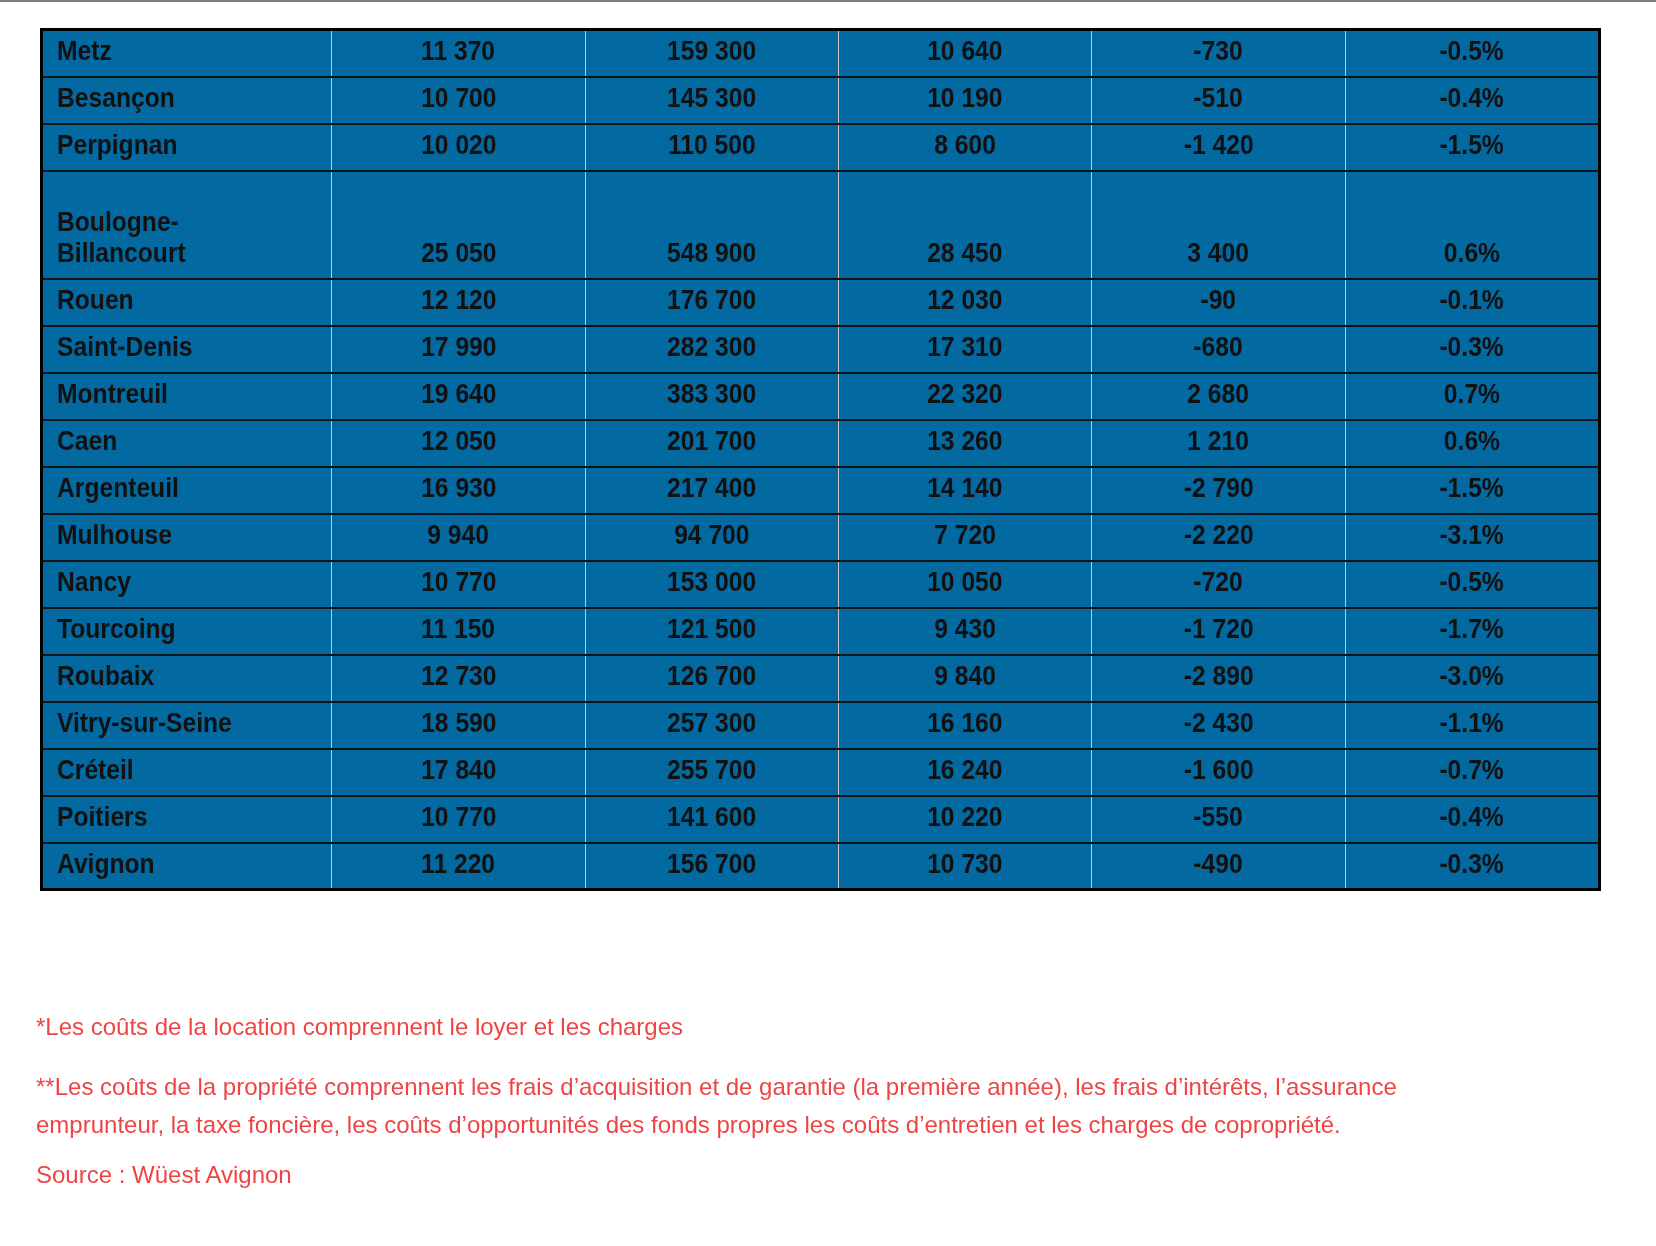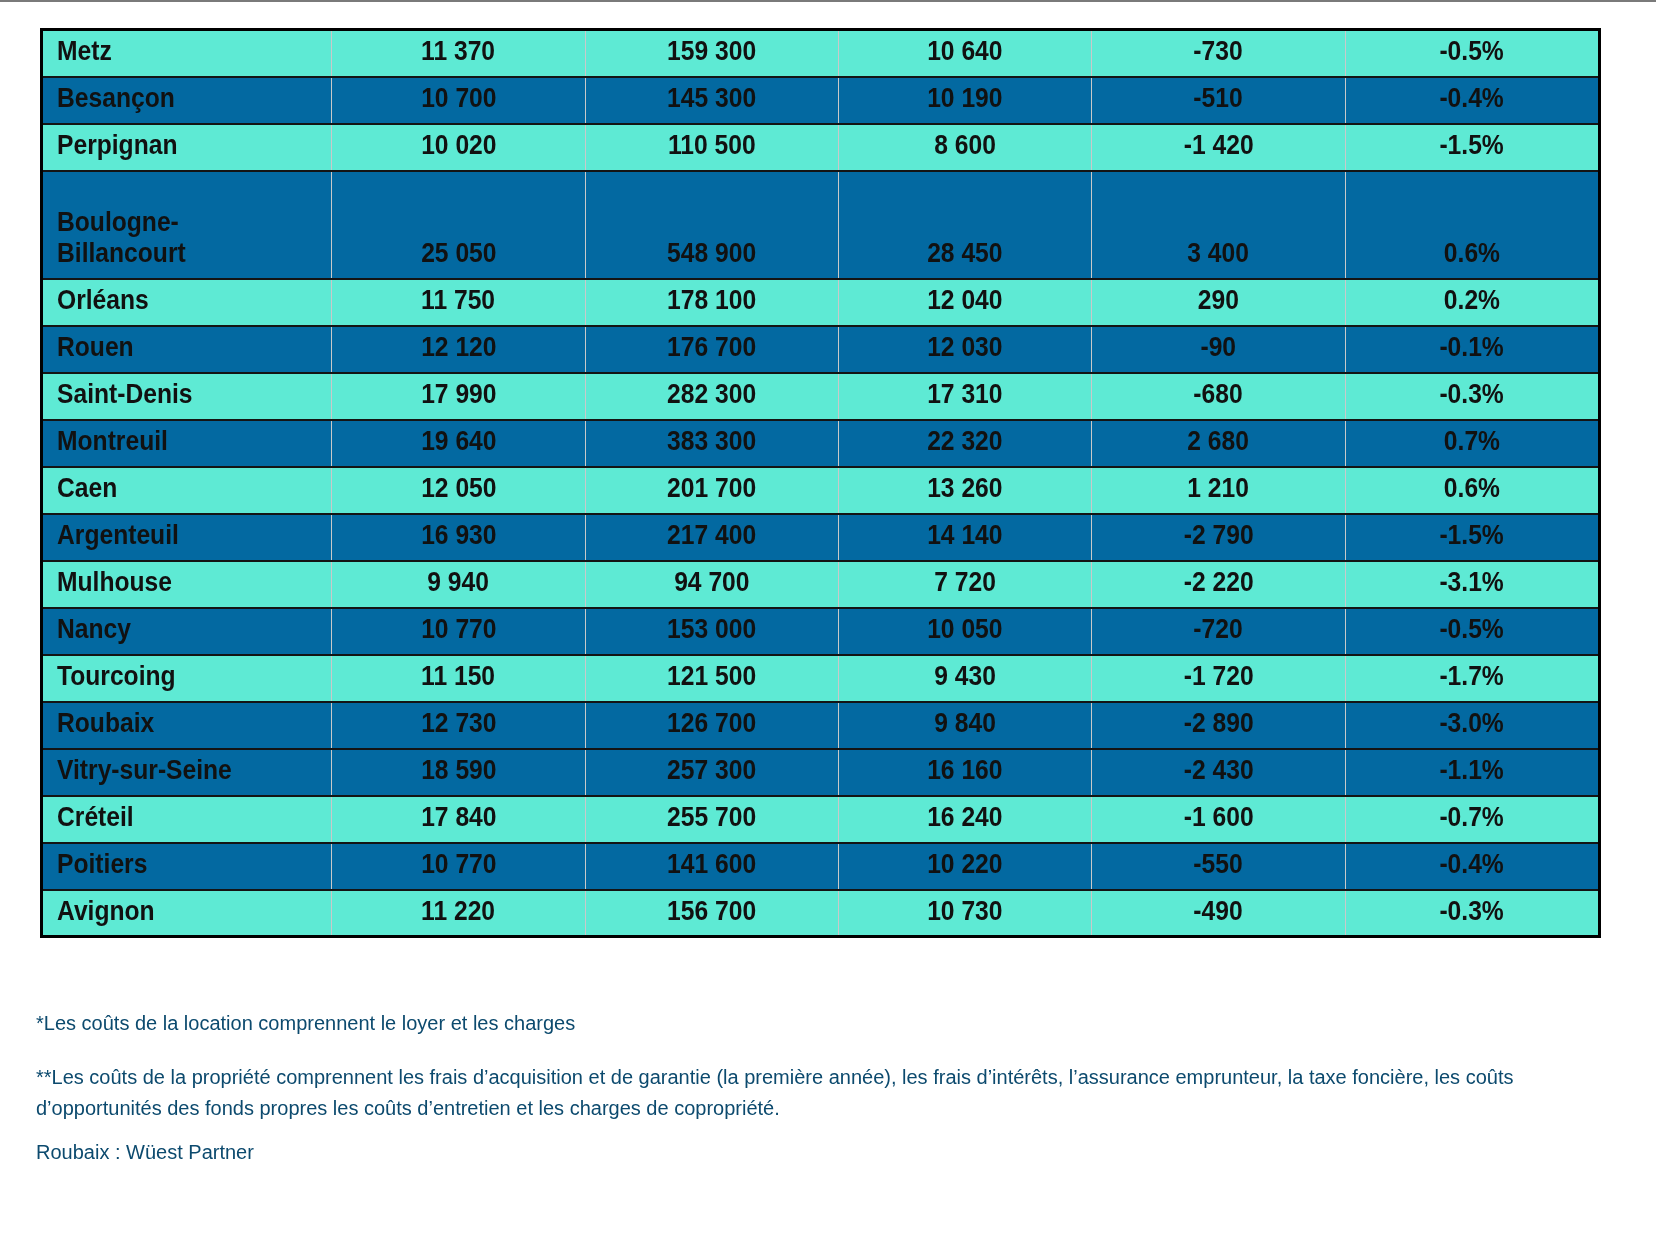--- a/index.html
+++ b/index.html
@@ -35,21 +35,21 @@
   table.cost-table col.c-n1 { width: 254px; }
   table.cost-table col.c-n2 { width: 253px; }
   table.cost-table col.c-n3 { width: 253px; }
   table.cost-table col.c-n4 { width: 254px; }
   table.cost-table col.c-n5 { width: 254px; }
   table.cost-table tr {
     height: 47px;
     border-bottom: 2px solid #141414;
     background: #0369a1;
   }
-  table.cost-table tr.shaded { background: #5eead4; }
+  table.cost-table tr.shaded { background: #0369a1; }
   table.cost-table tr.tall { height: 108px; }
   table.cost-table td {
     vertical-align: bottom;
     padding: 0 0 9px 0;
     border-left: 1px solid #c9c9c9;
     font-weight: 700;
     font-size: 28px;
     line-height: 1.12;
     overflow: hidden;
   }
@@ -64,23 +64,23 @@
     transform: scaleX(0.88);
   }
   td.city .cond { transform-origin: left center; }
   td.num .cond { transform-origin: center center; }
   td.city .cond.wrap { max-width: 165px; }
   .footnotes {
     position: absolute;
     top: 1008px;
     left: 36px;
     width: 1480px;
-    font-size: 20px;
+    font-size: 24px;
     font-weight: 400;
-    color: #0c4a6e;
+    color: #ef4444;
     line-height: 1.58;
   }
   .footnotes .fn1 { margin-bottom: 22px; }
   .footnotes .fn2 { margin-bottom: 12px; }
   .footnotes .src { margin-top: 0; }
 </style>
 </head>
 <body>
 
 <div class="page">
@@ -122,28 +122,20 @@
           <td class="num"><span class="cond">-1.5%</span></td>
         </tr>
         <tr class="tall">
           <td class="city"><span class="cond wrap">Boulogne-Billancourt</span></td>
           <td class="num"><span class="cond">25 050</span></td>
           <td class="num"><span class="cond">548 900</span></td>
           <td class="num"><span class="cond">28 450</span></td>
           <td class="num"><span class="cond">3 400</span></td>
           <td class="num"><span class="cond">0.6%</span></td>
         </tr>
-        <tr class="shaded">
-          <td class="city"><span class="cond">Orléans</span></td>
-          <td class="num"><span class="cond">11 750</span></td>
-          <td class="num"><span class="cond">178 100</span></td>
-          <td class="num"><span class="cond">12 040</span></td>
-          <td class="num"><span class="cond">290</span></td>
-          <td class="num"><span class="cond">0.2%</span></td>
-        </tr>
         <tr>
           <td class="city"><span class="cond">Rouen</span></td>
           <td class="num"><span class="cond">12 120</span></td>
           <td class="num"><span class="cond">176 700</span></td>
           <td class="num"><span class="cond">12 030</span></td>
           <td class="num"><span class="cond">-90</span></td>
           <td class="num"><span class="cond">-0.1%</span></td>
         </tr>
         <tr class="shaded">
           <td class="city"><span class="cond">Saint-Denis</span></td>
@@ -240,16 +232,16 @@
           <td class="num"><span class="cond">10 730</span></td>
           <td class="num"><span class="cond">-490</span></td>
           <td class="num"><span class="cond">-0.3%</span></td>
         </tr>
       </tbody>
   </table>
 
   <div class="footnotes">
     <p class="fn1">*Les coûts de la location comprennent le loyer et les charges</p>
     <p class="fn2">**Les coûts de la propriété comprennent les frais d’acquisition et de garantie (la première année), les frais d’intérêts, l’assurance emprunteur, la taxe foncière, les coûts d’opportunités des fonds propres les coûts d’entretien et les charges de copropriété.</p>
-    <p class="src">Roubaix : Wüest Partner</p>
+    <p class="src">Source : Wüest Avignon</p>
   </div>
 
 </div>
 
 </body></html>

